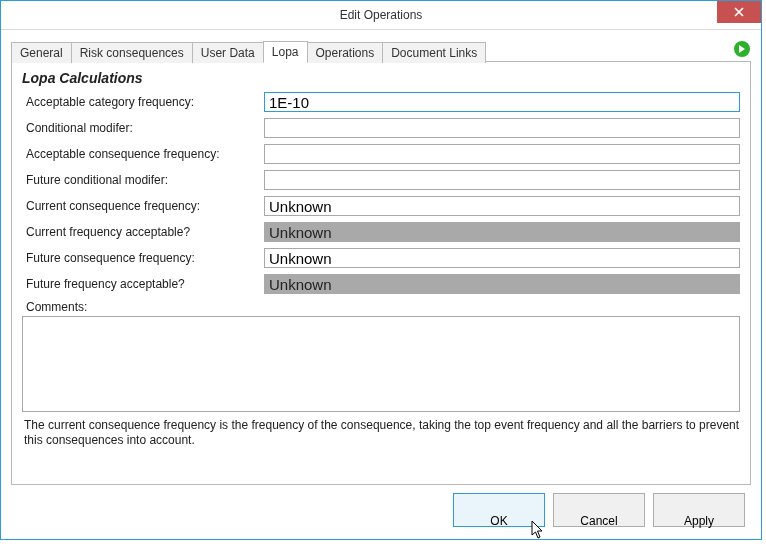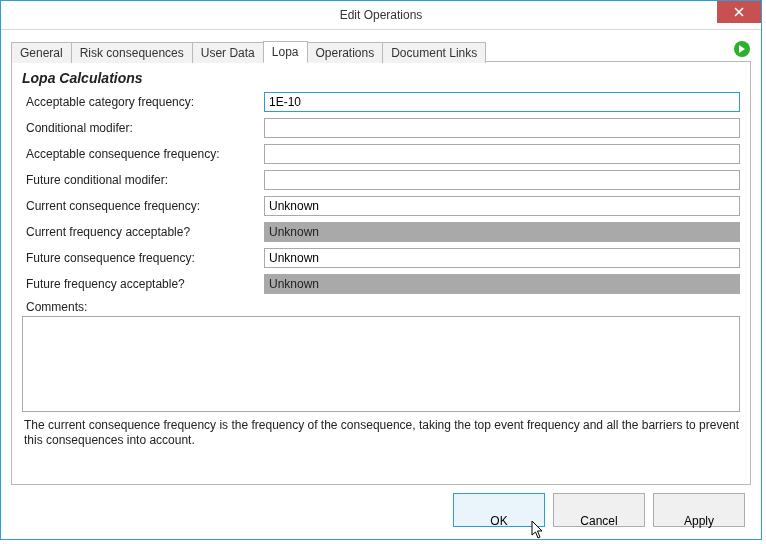--- a/index.html
+++ b/index.html
@@ -117,21 +117,21 @@
     width: 238px;
     padding-left: 4px;
     color: #222;
   }
   .form-row input[type="text"] {
     flex: 1;
     height: 20px;
     border: 1px solid #a9a9a9;
     padding: 1px 4px;
     font-family: inherit;
-    font-size: 12px;
+    font-size: 15px;
     box-sizing: border-box;
     background:#fff;
   }
   .form-row input.highlight {
     border: 1px solid #2e9dd6;
   }
   .form-row input.readonly-gray {
     background: #a9a9a9;
     color: #222;
   }

